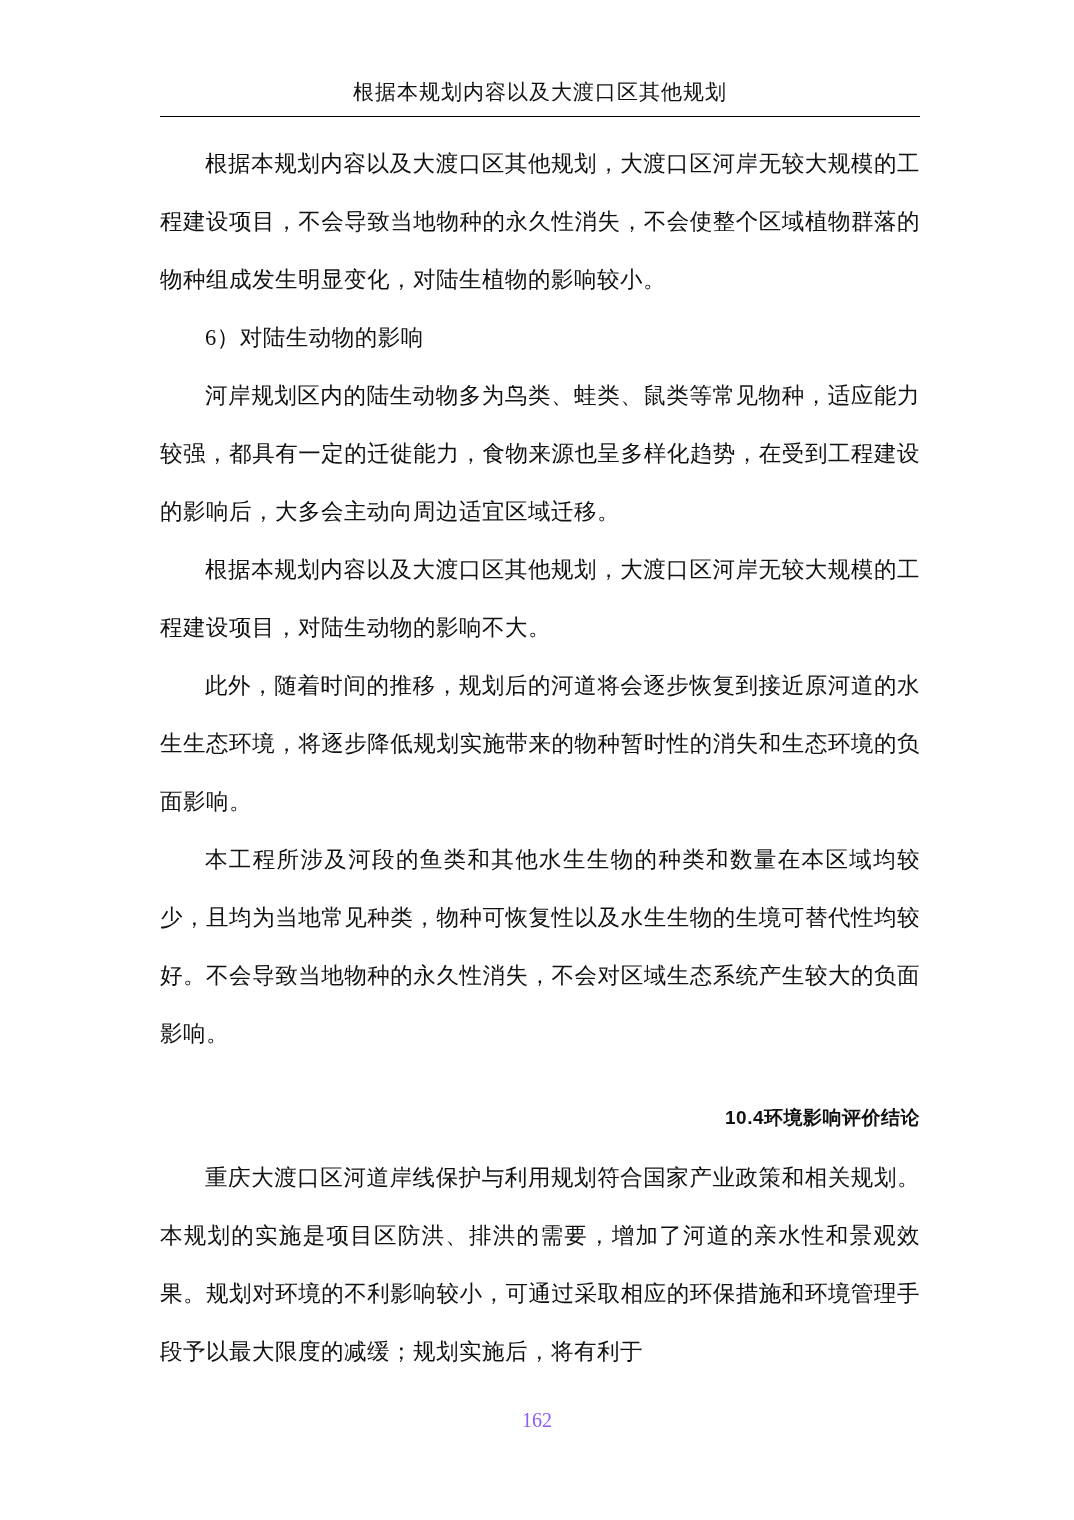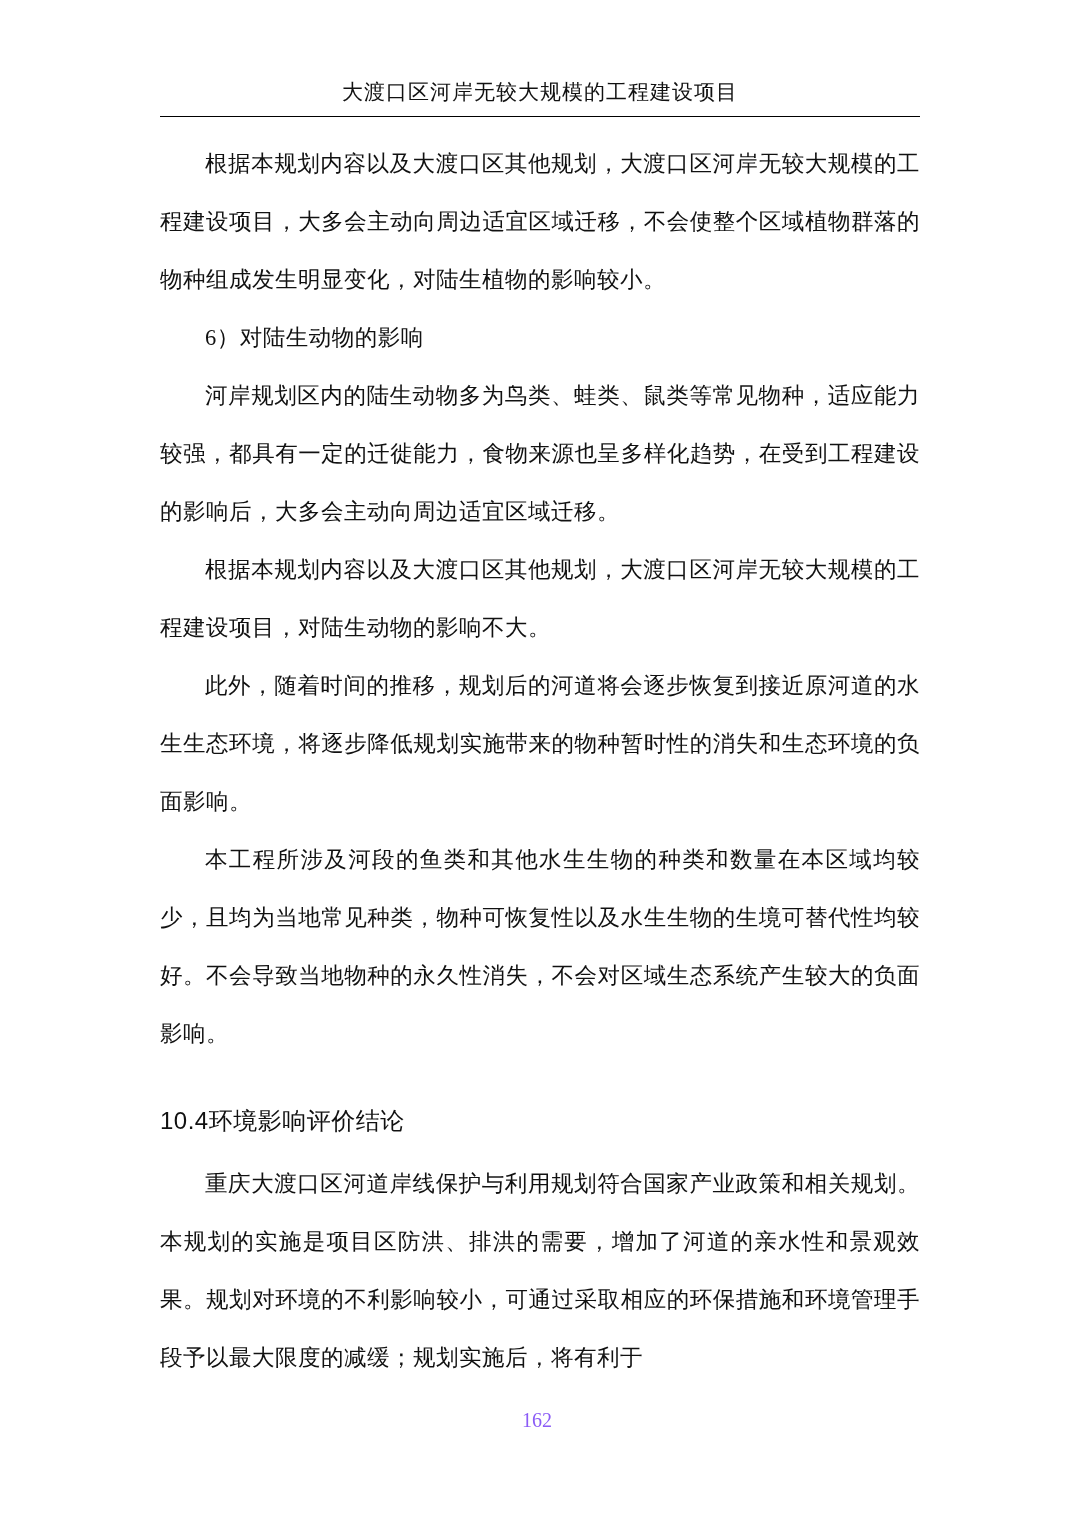--- a/index.html
+++ b/index.html
@@ -40,48 +40,49 @@
   p.body-text {
     font-size: 22.5px;
     line-height: 58px;
     margin: 0;
     text-align: justify;
     text-justify: inter-ideograph;
     text-indent: 2em;
     letter-spacing: 0.5px;
   }
   h2.section-heading {
-    font-size: 24px;
-    font-weight: normal;
+    font-size: 19px;
+    font-weight: bold;
     margin: 42px 0 18px 0;
     letter-spacing: 0.5px;
     font-family: "Liberation Sans", "DejaVu Sans", sans-serif;
     text-indent: 0;
+    text-align: right;
   }
   .page-number {
     position: absolute;
     left: 0;
     right: 0;
     bottom: 88px;
     text-align: center;
     font-size: 20px;
     color: #8b5cf6;
     font-family: "Liberation Serif", "DejaVu Serif", serif;
   }
 </style>
 </head>
 <body>
 
 <div class="page">
   <div class="content">
 
-    <div class="header">大渡口区河岸无较大规模的工程建设项目</div>
+    <div class="header">根据本规划内容以及大渡口区其他规划</div>
     <hr class="header-rule">
 
-    <p class="body-text">根据本规划内容以及大渡口区其他规划，大渡口区河岸无较大规模的工程建设项目，大多会主动向周边适宜区域迁移，不会使整个区域植物群落的物种组成发生明显变化，对陆生植物的影响较小。</p>
+    <p class="body-text">根据本规划内容以及大渡口区其他规划，大渡口区河岸无较大规模的工程建设项目，不会导致当地物种的永久性消失，不会使整个区域植物群落的物种组成发生明显变化，对陆生植物的影响较小。</p>
     <p class="body-text">6）对陆生动物的影响</p>
     <p class="body-text">河岸规划区内的陆生动物多为鸟类、蛙类、鼠类等常见物种，适应能力较强，都具有一定的迁徙能力，食物来源也呈多样化趋势，在受到工程建设的影响后，大多会主动向周边适宜区域迁移。</p>
     <p class="body-text">根据本规划内容以及大渡口区其他规划，大渡口区河岸无较大规模的工程建设项目，对陆生动物的影响不大。</p>
     <p class="body-text">此外，随着时间的推移，规划后的河道将会逐步恢复到接近原河道的水生生态环境，将逐步降低规划实施带来的物种暂时性的消失和生态环境的负面影响。</p>
     <p class="body-text">本工程所涉及河段的鱼类和其他水生生物的种类和数量在本区域均较少，且均为当地常见种类，物种可恢复性以及水生生物的生境可替代性均较好。不会导致当地物种的永久性消失，不会对区域生态系统产生较大的负面影响。</p>
 
     <h2 class="section-heading">10.4环境影响评价结论</h2>
 
     <p class="body-text">重庆大渡口区河道岸线保护与利用规划符合国家产业政策和相关规划。本规划的实施是项目区防洪、排洪的需要，增加了河道的亲水性和景观效果。规划对环境的不利影响较小，可通过采取相应的环保措施和环境管理手段予以最大限度的减缓；规划实施后，将有利于</p>
 

